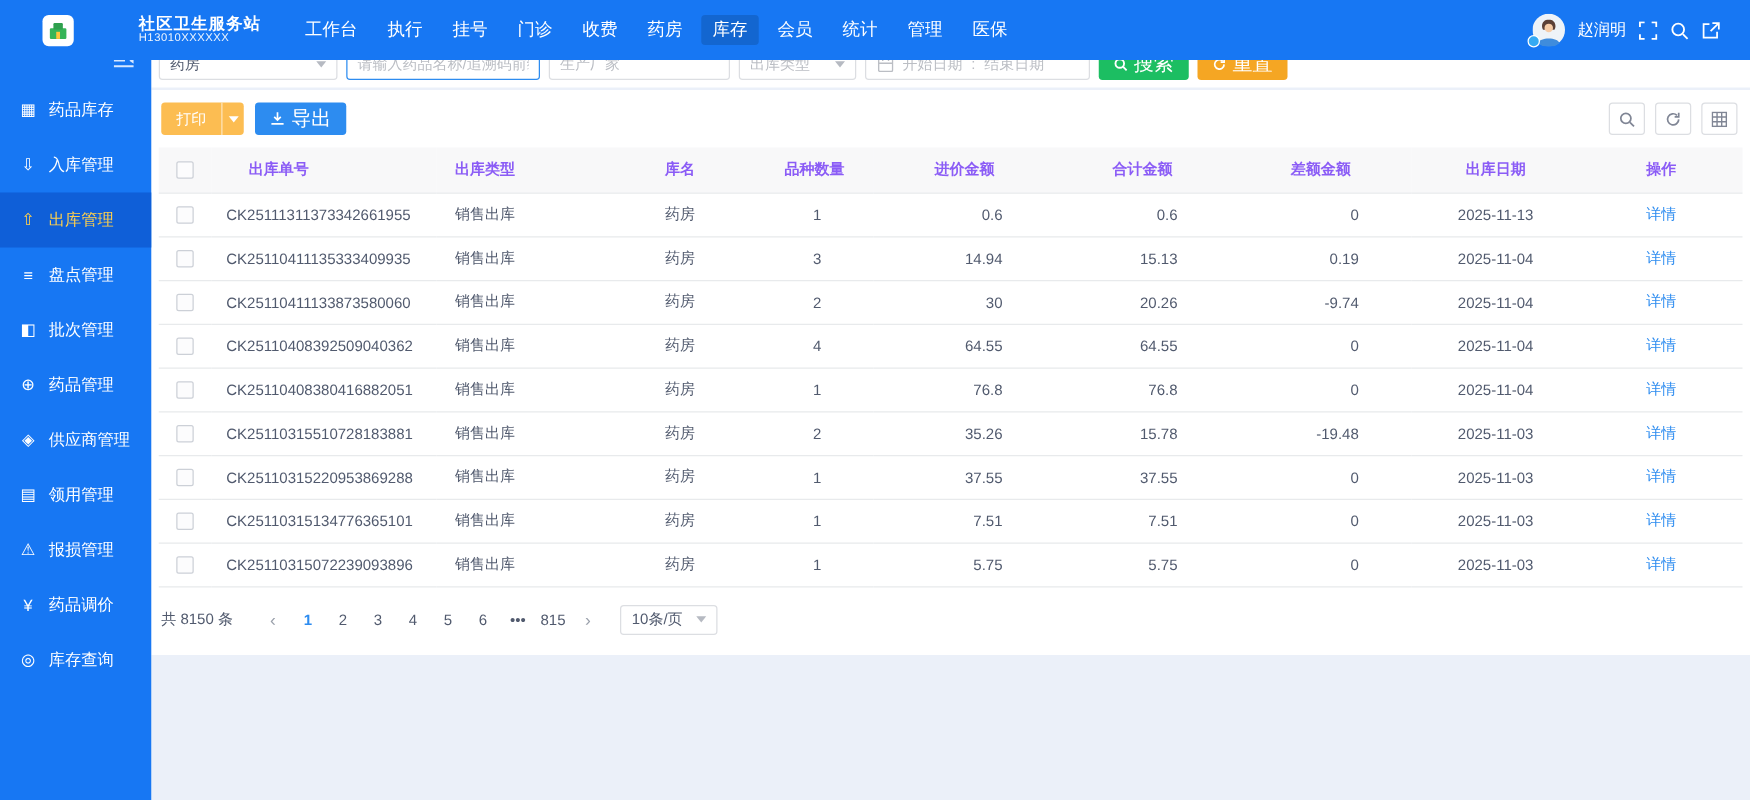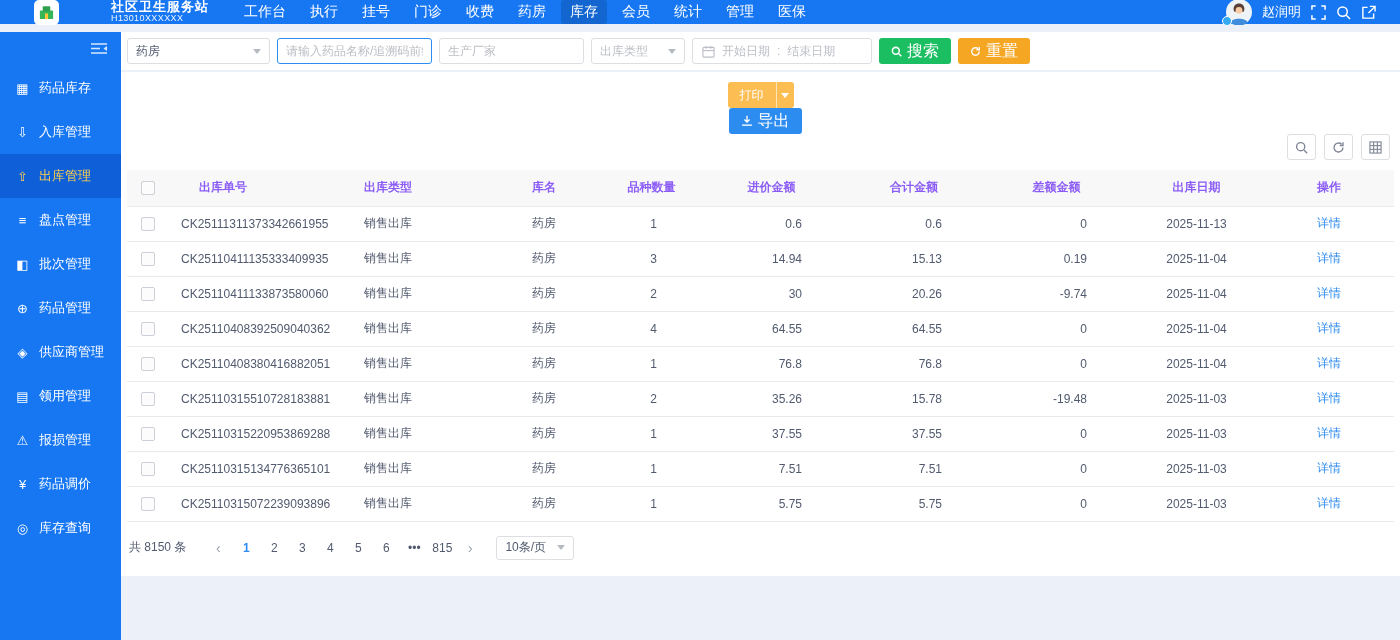--- a/index.html
+++ b/index.html
@@ -1,21 +1,21 @@
 <!DOCTYPE html>
 <html><head>
 <meta charset="utf-8">
 <style>
   * { margin:0; padding:0; box-sizing:border-box; }
   html,body { width:1400px; height:640px; overflow:hidden;
     font-family:"Liberation Sans","DejaVu Sans",sans-serif;
     font-size:12px; color:#515a6e; background:#ebf0f9; }
 
   
-  .header { position:fixed; top:0; left:0; width:1400px; height:24px;
+  .header { position:fixed; top:0; left:0; width:1400px; height:48px;
     background:#1777f3; display:flex; align-items:center; z-index:20; }
   .logo-box { width:25px; height:25px; background:#fff; border-radius:5px;
     margin-left:34px; display:flex; align-items:center; justify-content:center; flex:none; }
   .title-block { margin-left:52px; color:#fff; line-height:1.1; flex:none; }
   .app-title { font-size:13px; font-weight:bold; letter-spacing:1px; }
   .app-subtitle { font-size:9px; opacity:.92; letter-spacing:.4px; }
   .top-nav { display:flex; margin-left:26px; gap:6px; align-items:center; }
   .nav-item { color:#fff; font-size:14px; padding:3px 9px; border-radius:3px;
     cursor:pointer; white-space:nowrap; }
   .nav-item.active { color:#ffffff; background:rgba(0,0,0,.14); }
@@ -51,21 +51,21 @@
     border-top:5px solid #b6bac2; }
   .w143{width:143px} .w155{width:155px} .w145{width:145px} .w94{width:94px} .w180{width:180px}
   .date-range { padding:0 9px; gap:7px; color:#bbbec4; cursor:pointer; }
   .btn { height:26px; border:none; border-radius:3px; color:#fff; font-size:16px;
     display:inline-flex; align-items:center; gap:5px; padding:0 12px; cursor:pointer; flex:none; }
   .btn-search { background:#1cbe62; }
   .btn-reset { background:#f5a623; }
   .bicon { display:flex; align-items:center; }
 
   .content-card { background:#fff; margin-top:2px; padding:8px 6px 4px; }
-  .toolbar { display:flex; align-items:center; padding:2px 2px 10px;flex-direction:column; }
+  .toolbar { display:flex; align-items:center; padding:2px 2px 10px; }
   .print-btn { display:inline-flex; background:#fcbd52; border-radius:3px; overflow:hidden;
     color:#fff; font-size:12px; height:26px; cursor:pointer; }
   .print-main { padding:0 12px; display:flex; align-items:center; }
   .print-caret { width:18px; border-left:1px solid rgba(255,255,255,.6);
     display:flex; align-items:center; justify-content:center; }
   .caret-white { width:0; height:0; border-left:4px solid transparent;
     border-right:4px solid transparent; border-top:5px solid #fff; }
   .export-btn { background:#2d8cf0; margin-left:9px; }
   .mini-group { margin-left:auto; display:flex; gap:8px; margin-right:2px; }
   .mini-btn { width:29px; height:26px; border:1px solid #dcdee2; border-radius:3px; background:#fff;

